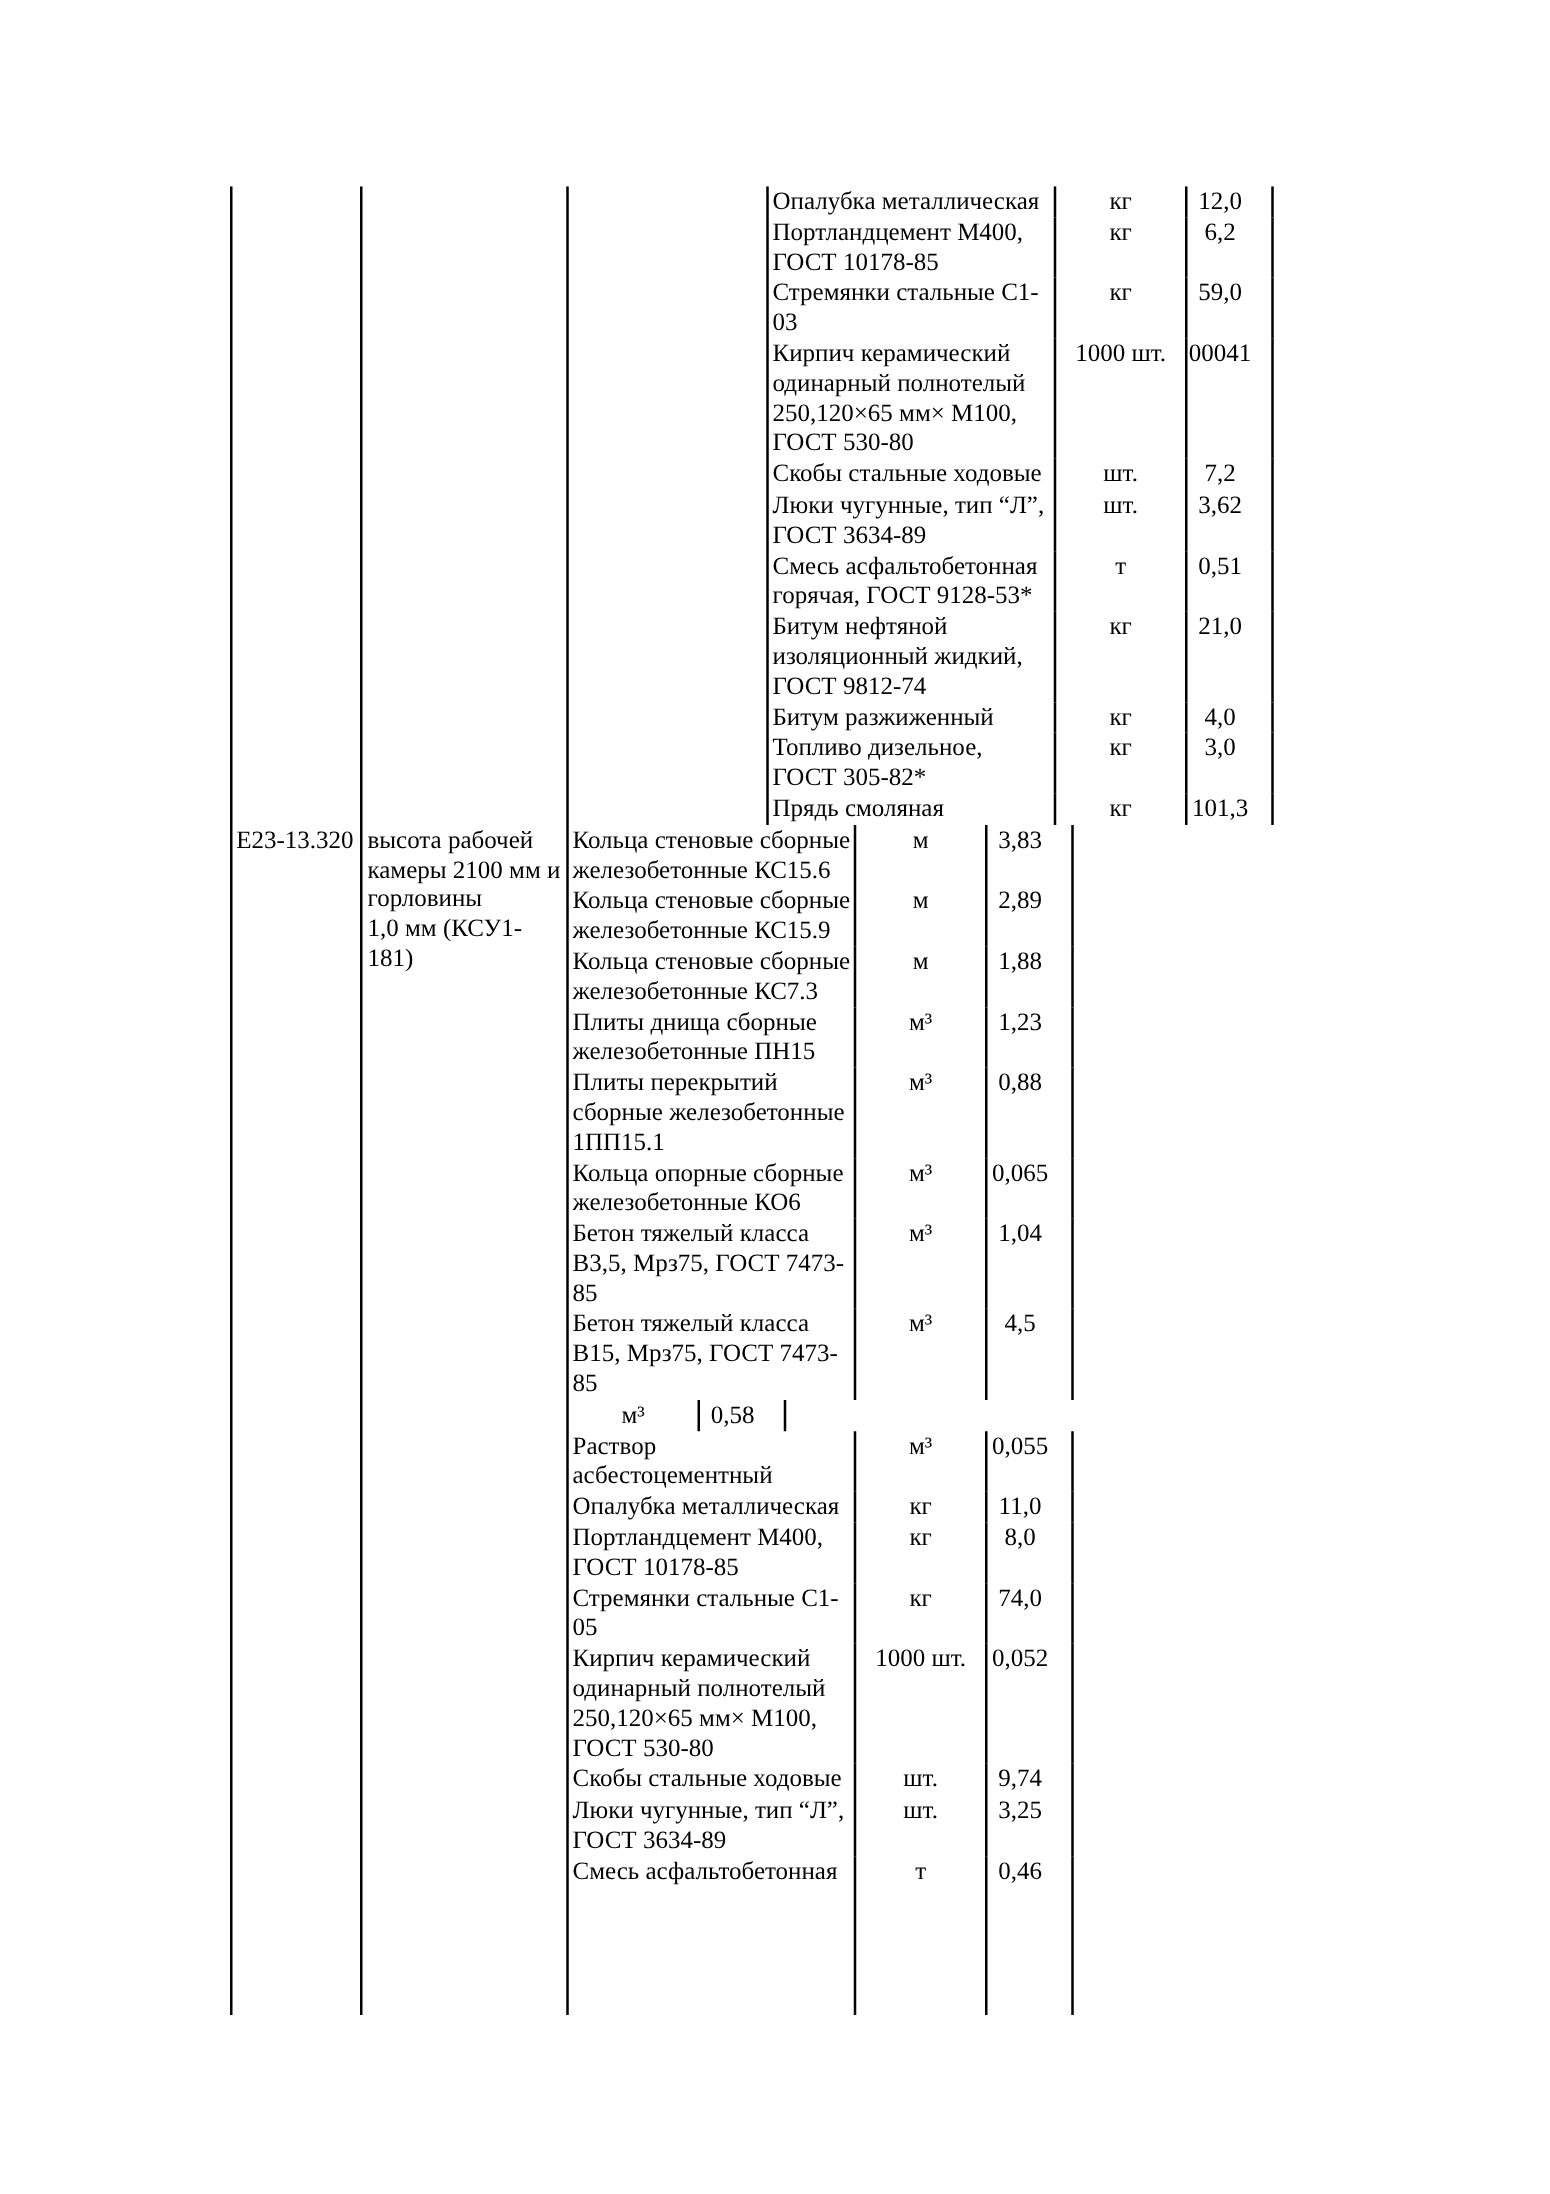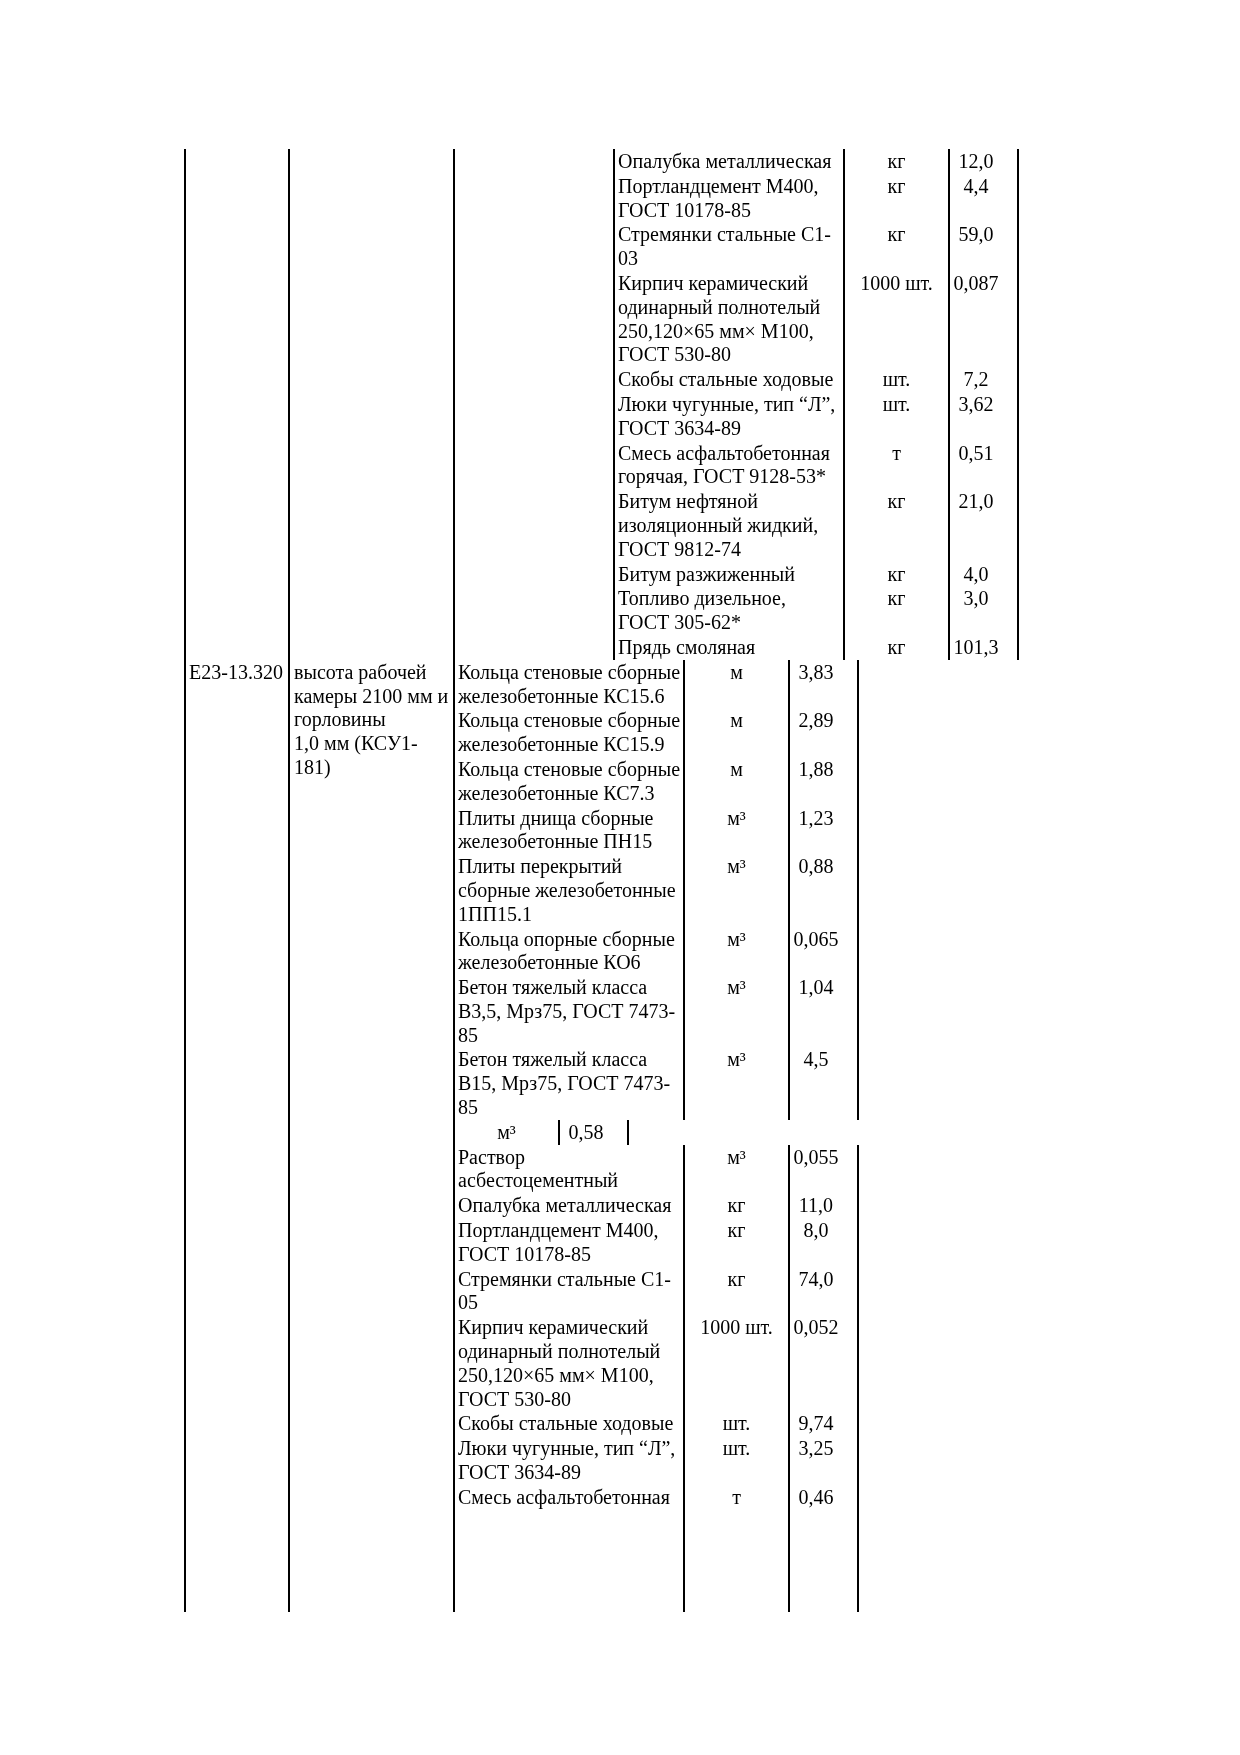--- a/index.html
+++ b/index.html
@@ -92,33 +92,33 @@
     <div class="mats">
   <div class="mat">
     <div class="mcell name">Опалубка металлическая</div>
     <div class="mcell unit">кг</div>
     <div class="mcell qty">12,0</div>
   </div>
 
   <div class="mat">
     <div class="mcell name">Портландцемент М400, ГОСТ 10178-85</div>
     <div class="mcell unit">кг</div>
-    <div class="mcell qty">4,4</div>
+    <div class="mcell qty">6,2</div>
   </div>
 
   <div class="mat">
     <div class="mcell name">Стремянки стальные С1-03</div>
     <div class="mcell unit">кг</div>
     <div class="mcell qty">59,0</div>
   </div>
 
   <div class="mat">
     <div class="mcell name">Кирпич керамический одинарный полнотелый 250,120×65 мм× М100, ГОСТ 530-80</div>
     <div class="mcell unit">1000 шт.</div>
-    <div class="mcell qty">0,087</div>
+    <div class="mcell qty">00041</div>
   </div>
 
   <div class="mat">
     <div class="mcell name">Скобы стальные ходовые</div>
     <div class="mcell unit">шт.</div>
     <div class="mcell qty">7,2</div>
   </div>
 
   <div class="mat">
     <div class="mcell name">Люки чугунные, тип “Л”, ГОСТ 3634-89</div>
@@ -138,21 +138,21 @@
     <div class="mcell qty">21,0</div>
   </div>
 
   <div class="mat">
     <div class="mcell name">Битум разжиженный</div>
     <div class="mcell unit">кг</div>
     <div class="mcell qty">4,0</div>
   </div>
 
   <div class="mat">
-    <div class="mcell name">Топливо дизельное, ГОСТ 305-62*</div>
+    <div class="mcell name">Топливо дизельное, ГОСТ 305-82*</div>
     <div class="mcell unit">кг</div>
     <div class="mcell qty">3,0</div>
   </div>
 
   <div class="mat">
     <div class="mcell name">Прядь смоляная</div>
     <div class="mcell unit">кг</div>
     <div class="mcell qty">101,3</div>
   </div>
 </div>

